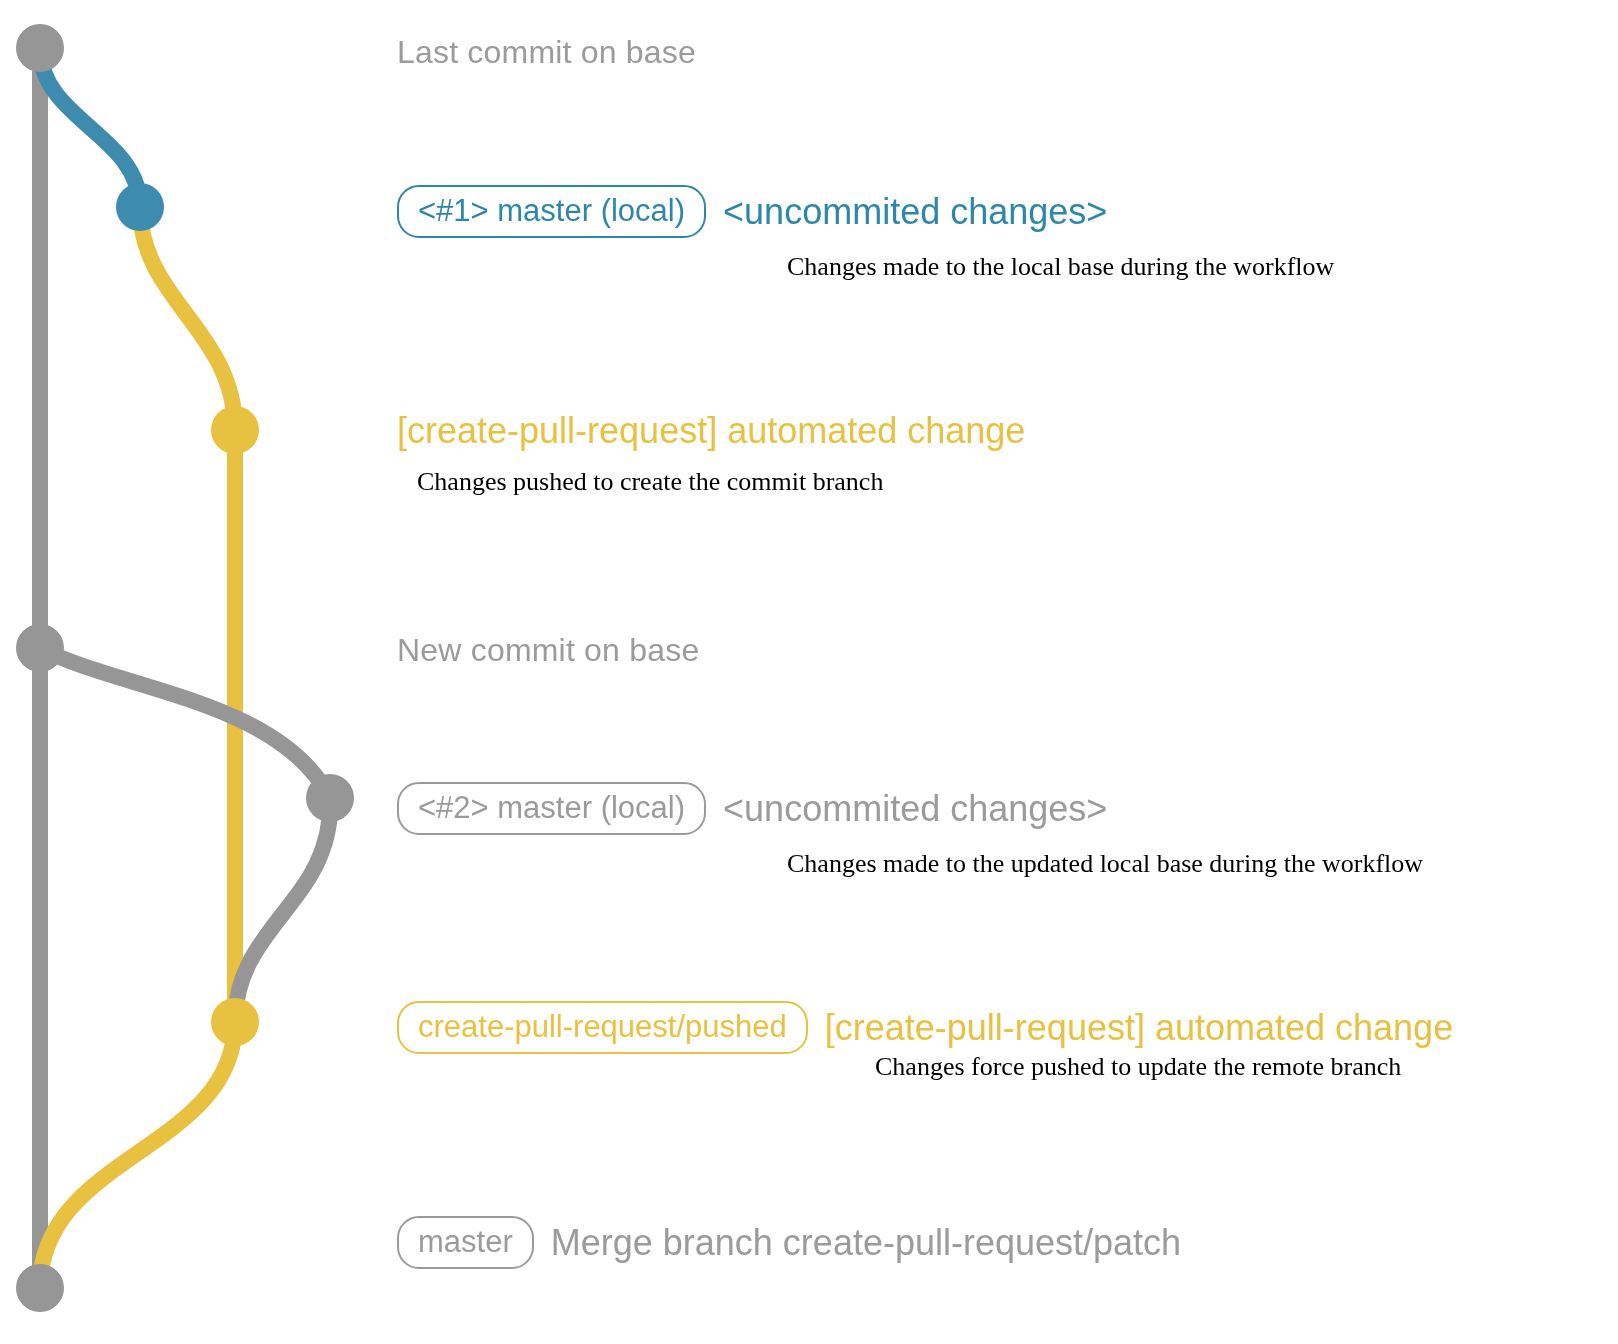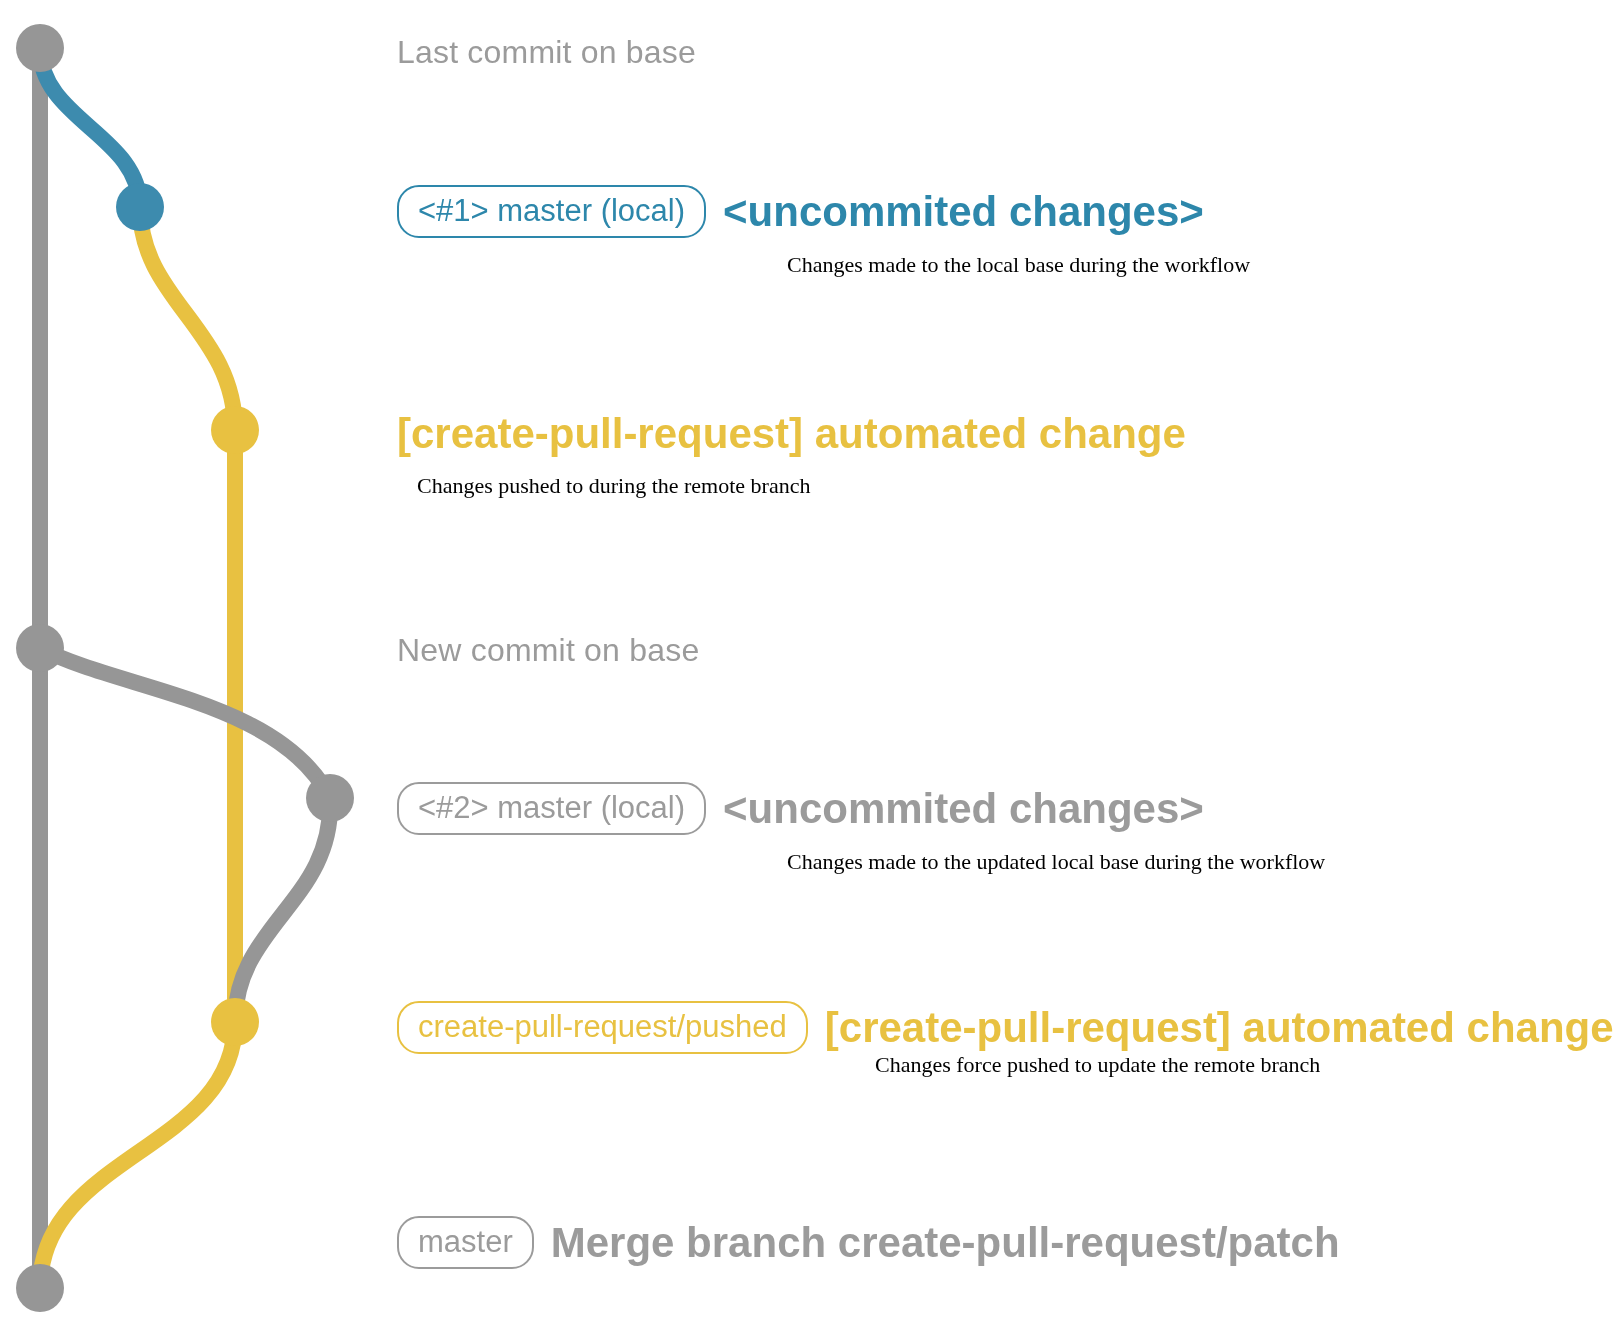--- a/index.html
+++ b/index.html
@@ -65,31 +65,30 @@
     font-size: 31px;
     line-height: 1;
     color: #999999;
     background: #ffffff;
   }
   .badge.blue { border-color: #2d87ab; color: #2d87ab; }
   .badge.gray { border-color: #9b9b9b; color: #9b9b9b; }
   .badge.yellow { border-color: #e8c141; color: #e8c141; }
   .commit-msg {
     font-family: "Liberation Sans", sans-serif;
-    font-size: 42px;
+    font-size: 36px;
     line-height: 1;
     white-space: nowrap;
-    font-weight: bold;
   }
   .commit-msg.blue { color: #2d87ab; }
   .commit-msg.gray { color: #9b9b9b; }
   .commit-msg.yellow { color: #e8c141; }
   .desc {
     font-family: "Liberation Serif", serif;
-    font-size: 22px;
+    font-size: 26px;
     color: #000000;
     white-space: nowrap;
     line-height: 1;
   }
 </style>
 </head>
 <body>
 
 <div id="stage">
 
@@ -127,21 +126,21 @@
     <div class="row" style="left:397px; top:185px;">
       <div class="badge-line">
         <span class="badge blue">&lt;#1&gt; master (local)</span>
         <span class="commit-msg blue">&lt;uncommited changes&gt;</span>
       </div>
       <div class="desc" style="margin-top:16px; margin-left:390px;">Changes made to the local base during the workflow</div>
     </div>
 
     <div class="row" style="left:397px; top:413px;">
       <div class="commit-msg yellow">[create-pull-request] automated change</div>
-      <div class="desc" style="margin-top:20px; margin-left:20px;">Changes pushed to during the remote branch</div>
+      <div class="desc" style="margin-top:20px; margin-left:20px;">Changes pushed to create the commit branch</div>
     </div>
 
     <div class="row" style="left:397px; top:634px;">
       <div class="headline plain-title" style="color:#9b9b9b;">New commit on base</div>
     </div>
 
     <div class="row" style="left:397px; top:782px;">
       <div class="badge-line">
         <span class="badge gray">&lt;#2&gt; master (local)</span>
         <span class="commit-msg gray">&lt;uncommited changes&gt;</span>

